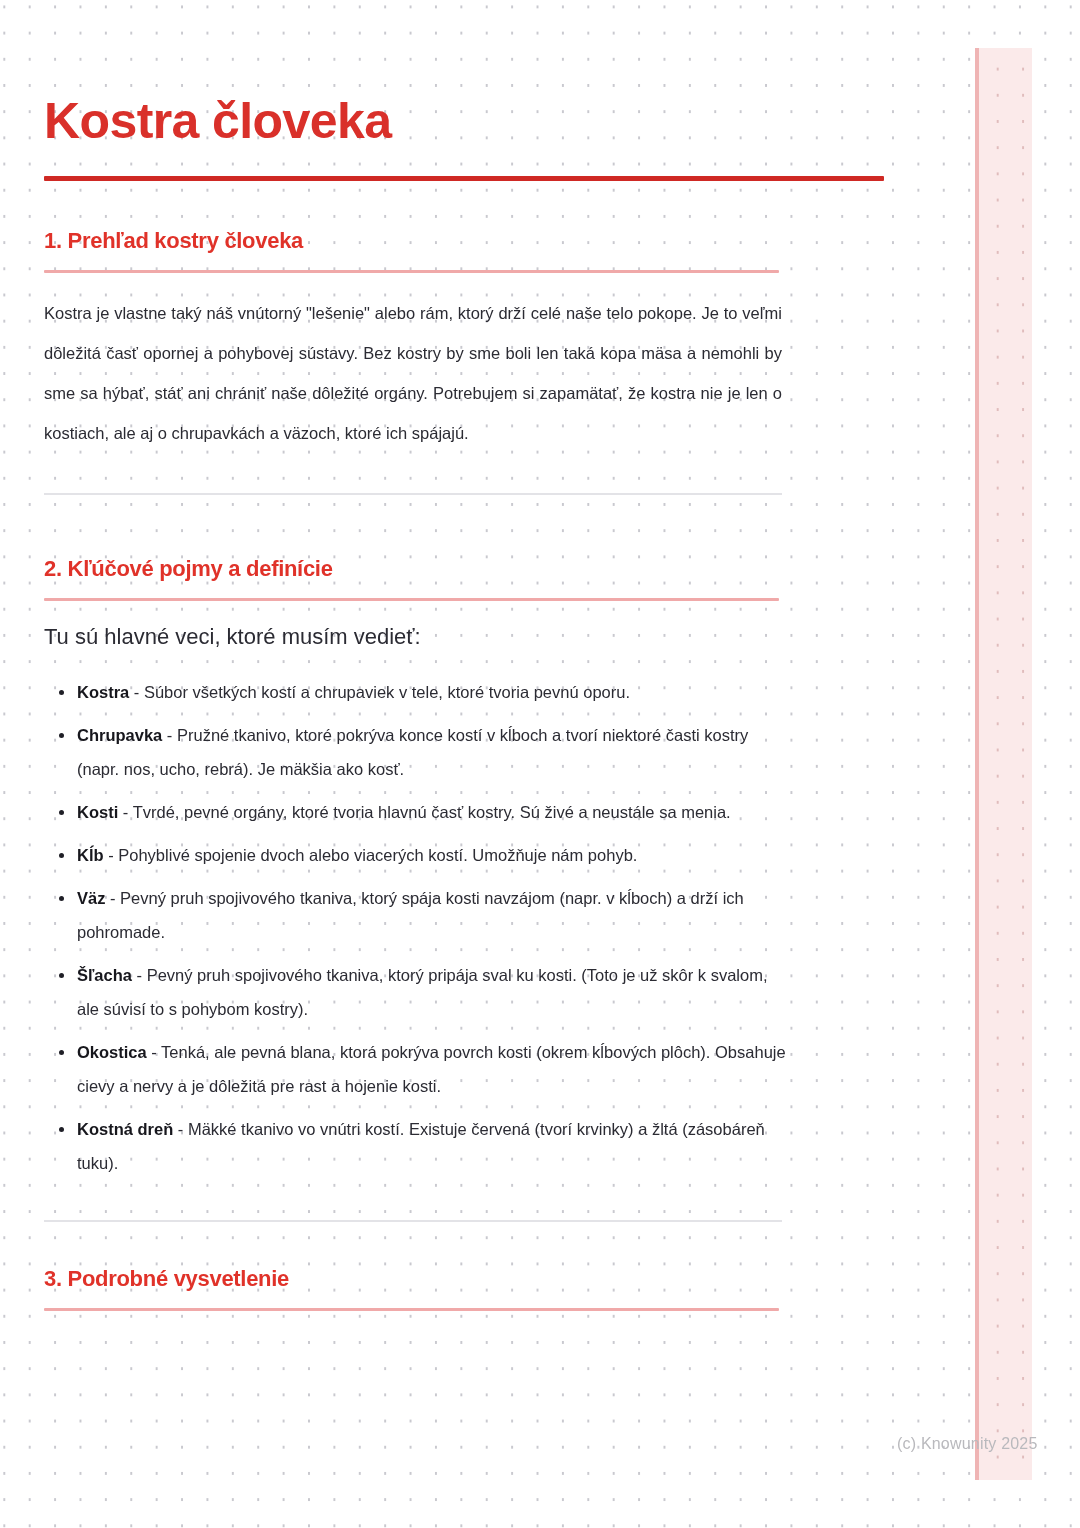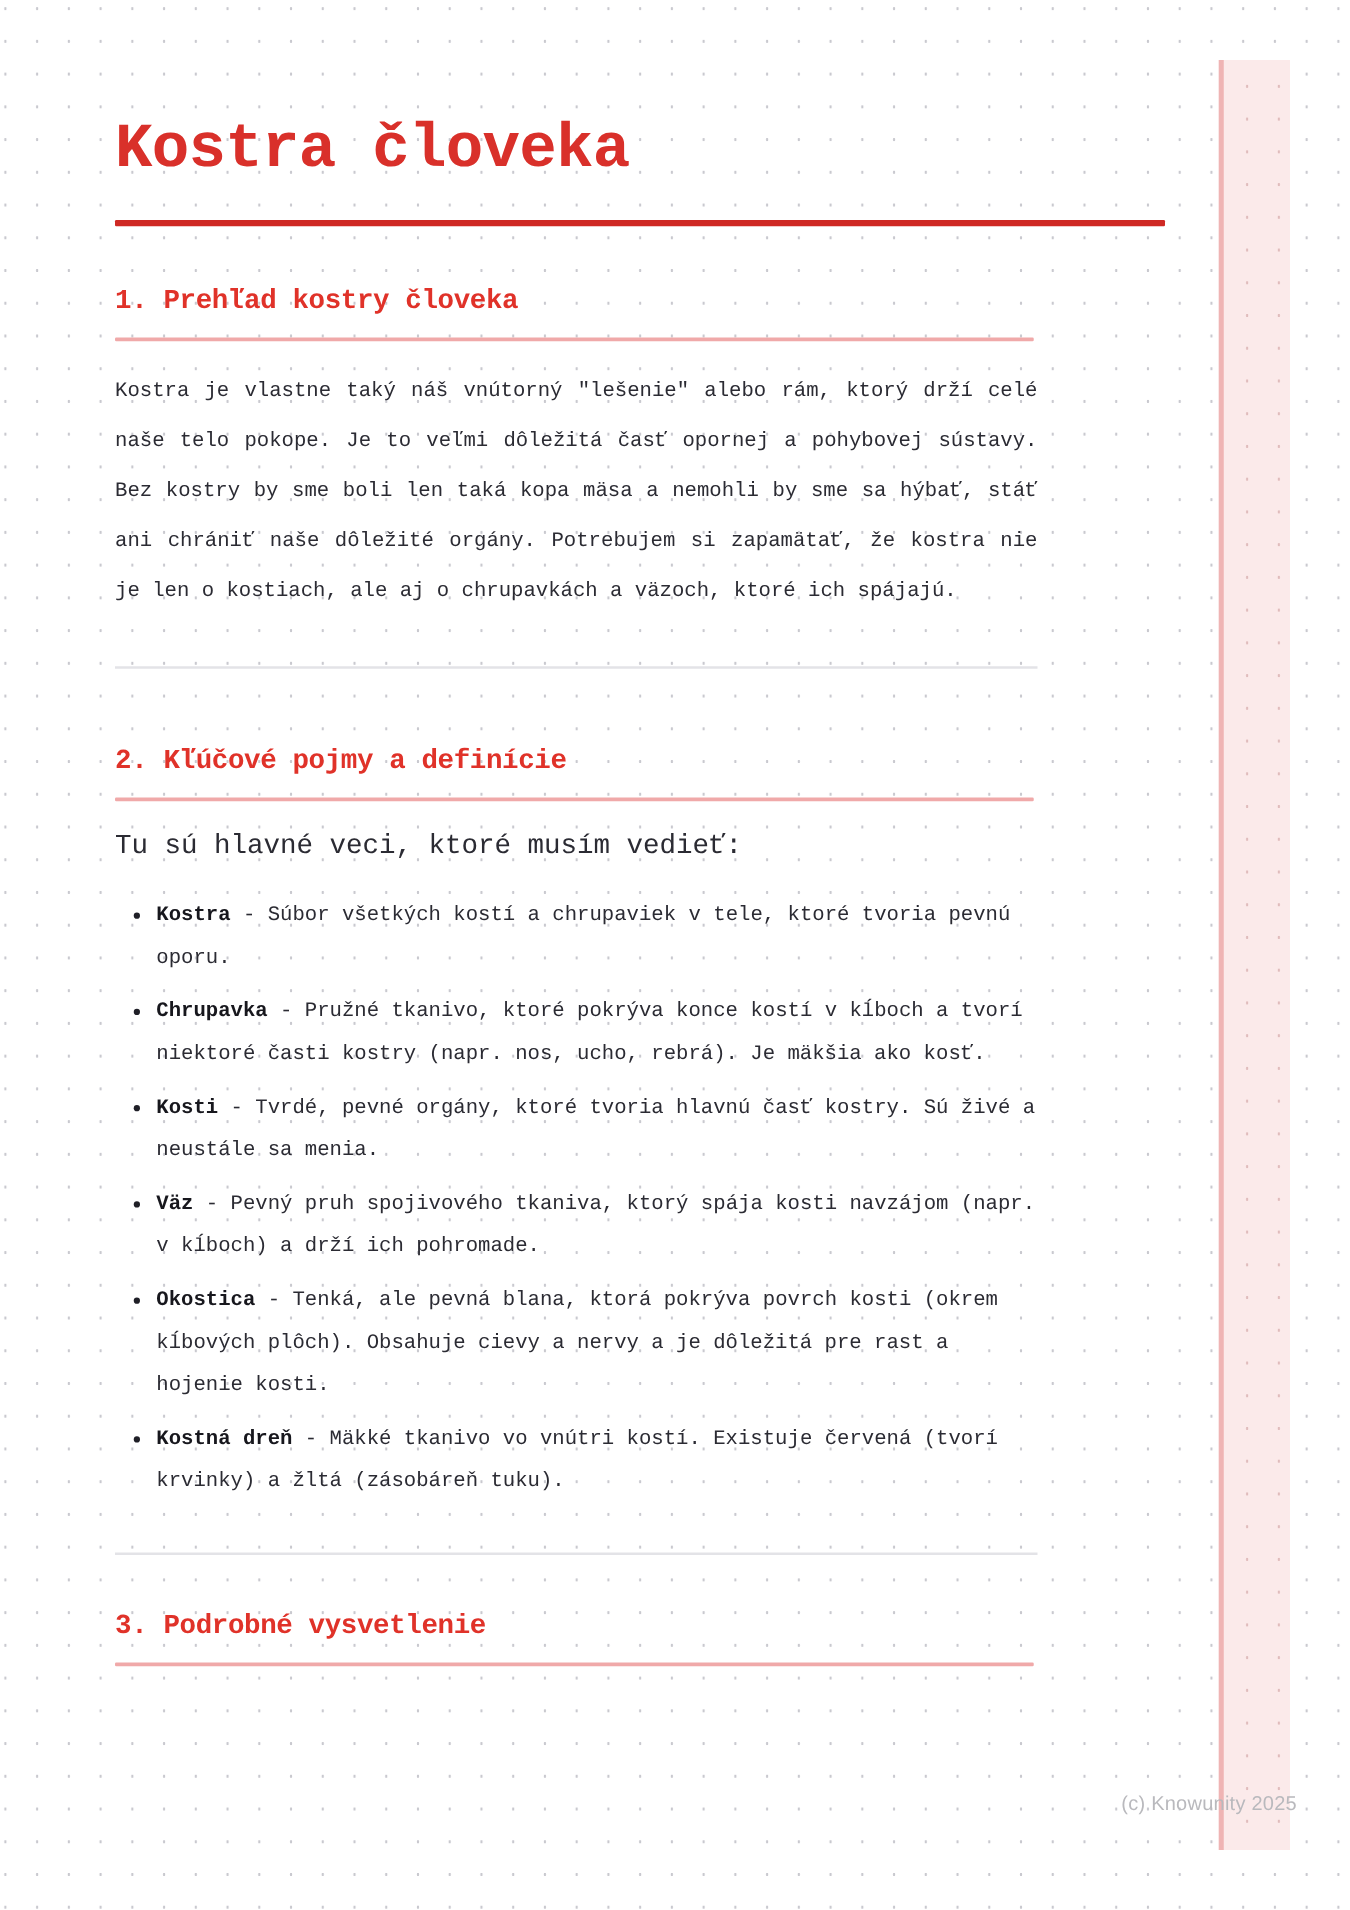--- a/index.html
+++ b/index.html
@@ -50,23 +50,22 @@
   
   #content {
     position: absolute;
     left: 0;
     top: 0;
     width: 1080px;
     z-index: 2;
   }
 
   .inner {
-    margin-left: 92px;
+    margin-left: 44px;
     width: 740px;
-    font-family: Liberation Mono, monospace;
   }
 
   
   .doc-title {
     font-size: 50px;
     font-weight: bold;
     color: #d9302a;
     letter-spacing: -0.6px;
     line-height: 1.05;
     margin: 0;
@@ -205,21 +204,27 @@
         <li>
           <span class="term">Kostra</span><span class="dash"> - </span><span class="def">Súbor všetkých kostí a chrupaviek v tele, ktoré tvoria pevnú oporu.</span>
         </li>
         <li>
           <span class="term">Chrupavka</span><span class="dash"> - </span><span class="def">Pružné tkanivo, ktoré pokrýva konce kostí v kĺboch a tvorí niektoré časti kostry (napr. nos, ucho, rebrá). Je mäkšia ako kosť.</span>
         </li>
         <li>
           <span class="term">Kosti</span><span class="dash"> - </span><span class="def">Tvrdé, pevné orgány, ktoré tvoria hlavnú časť kostry. Sú živé a neustále sa menia.</span>
         </li>
         <li>
+          <span class="term">Kĺb</span><span class="dash"> - </span><span class="def">Pohyblivé spojenie dvoch alebo viacerých kostí. Umožňuje nám pohyb.</span>
+        </li>
+        <li>
           <span class="term">Väz</span><span class="dash"> - </span><span class="def">Pevný pruh spojivového tkaniva, ktorý spája kosti navzájom (napr. v kĺboch) a drží ich pohromade.</span>
+        </li>
+        <li>
+          <span class="term">Šľacha</span><span class="dash"> - </span><span class="def">Pevný pruh spojivového tkaniva, ktorý pripája sval ku kosti. (Toto je už skôr k svalom, ale súvisí to s pohybom kostry).</span>
         </li>
         <li>
           <span class="term">Okostica</span><span class="dash"> - </span><span class="def">Tenká, ale pevná blana, ktorá pokrýva povrch kosti (okrem kĺbových plôch). Obsahuje cievy a nervy a je dôležitá pre rast a hojenie kosti.</span>
         </li>
         <li>
           <span class="term">Kostná dreň</span><span class="dash"> - </span><span class="def">Mäkké tkanivo vo vnútri kostí. Existuje červená (tvorí krvinky) a žltá (zásobáreň tuku).</span>
         </li>
       </ul>
 
       <div class="soft-divider"></div>

